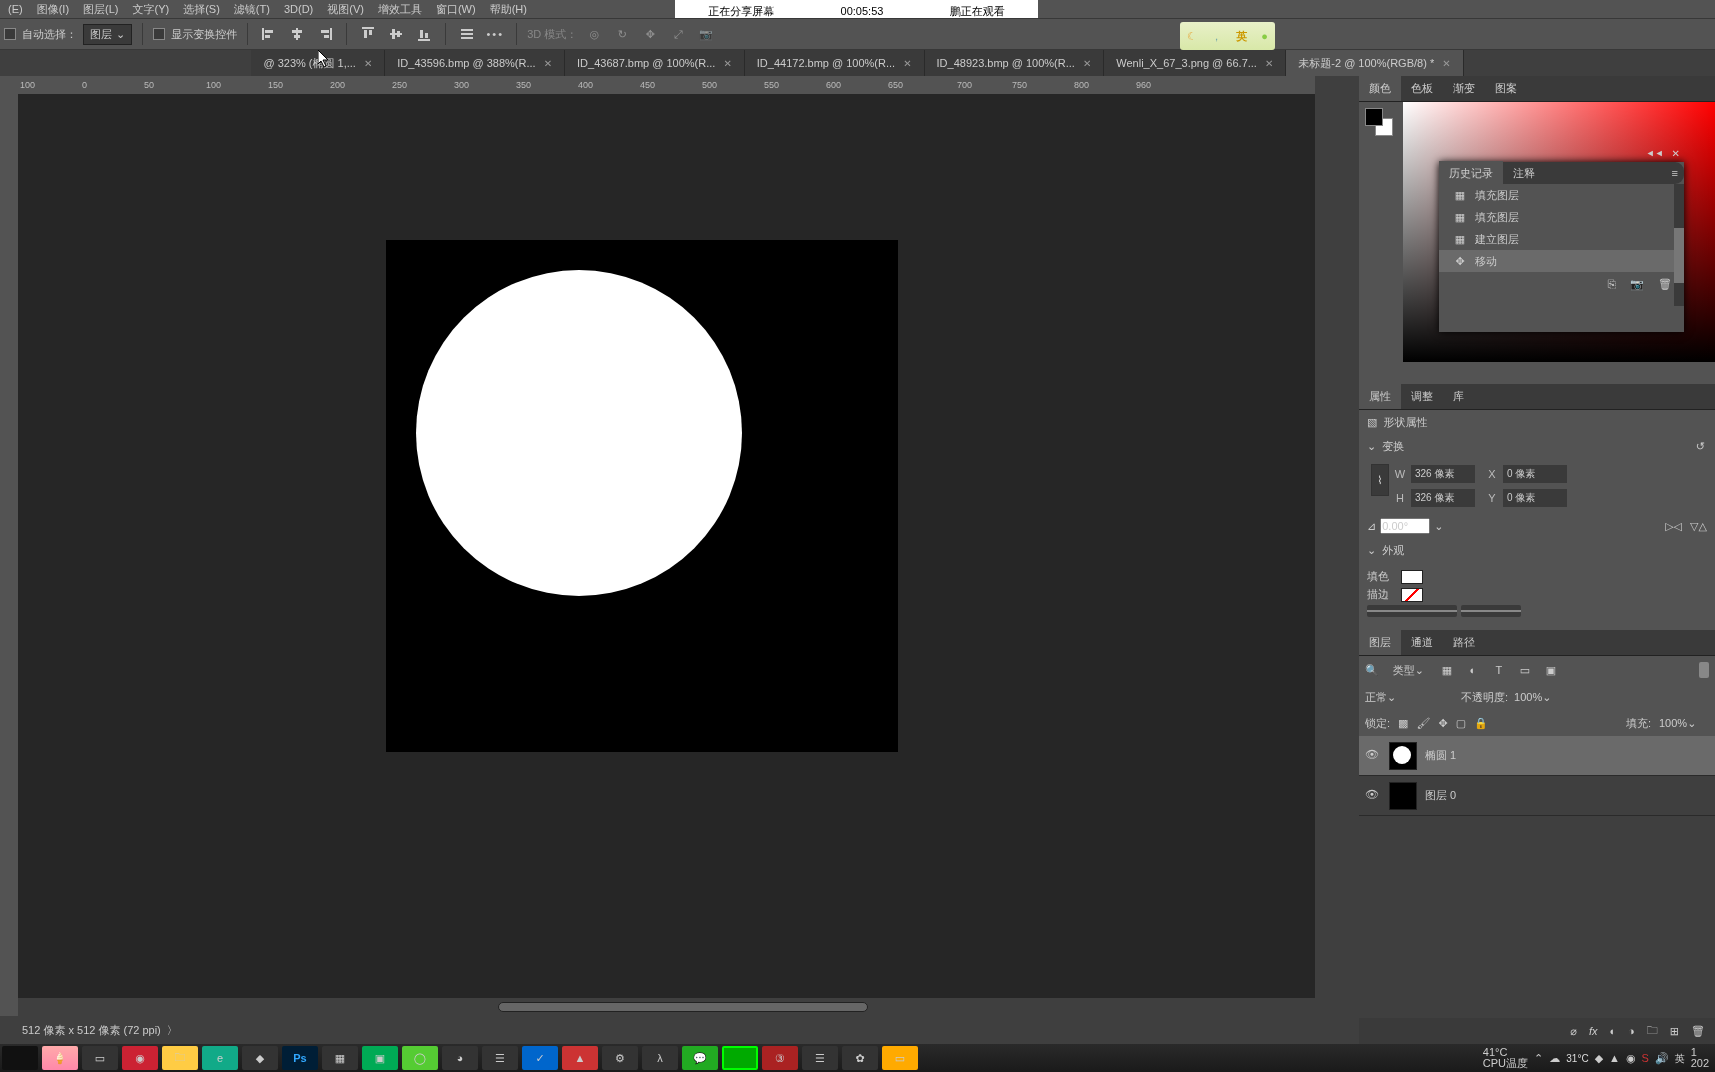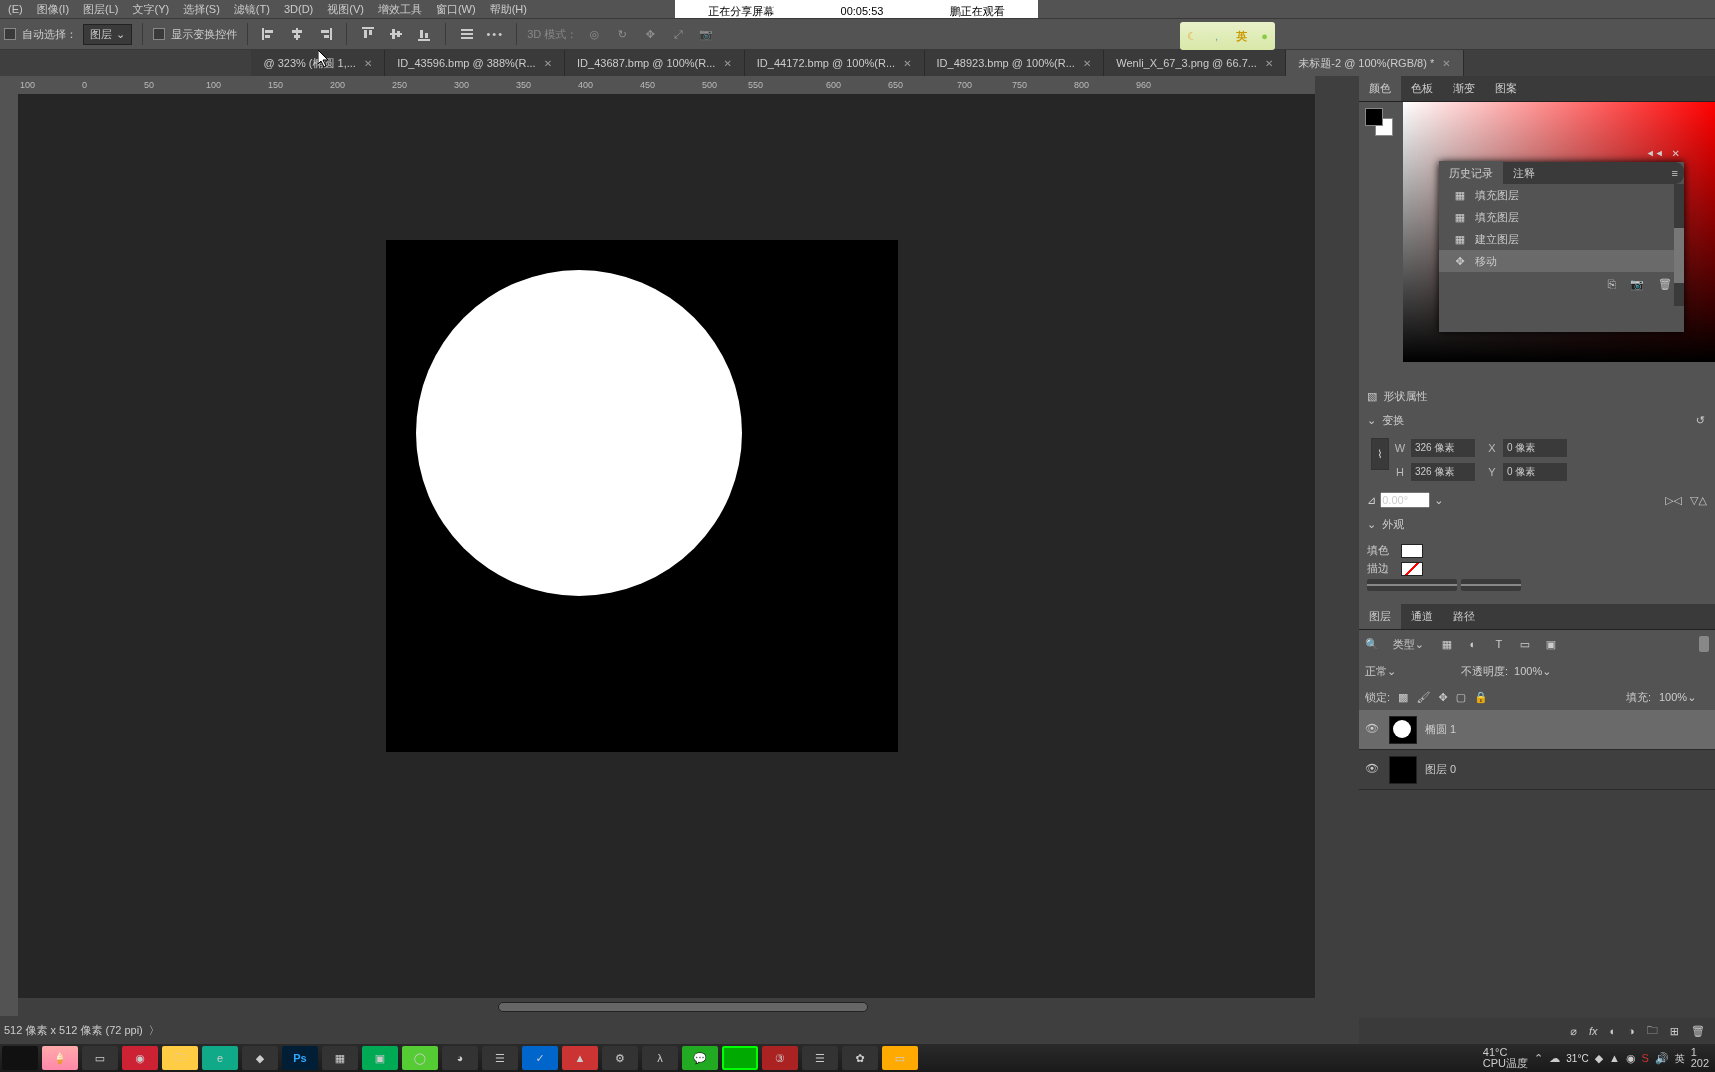--- a/index.html
+++ b/index.html
@@ -86,21 +86,21 @@
 #lock-row { height:26px; display:flex; align-items:center; padding:0 6px; gap:8px; font-size:10px;}
 #layer-list { flex:1; background:#3f3f3f; overflow:auto;}
 .layer { height:40px; display:flex; align-items:center; gap:8px; padding:0 6px; border-bottom:1px solid #2a2a2a;}
 .layer.sel { background:#6a6a6a; }
 .eye { width:16px; height:16px; }
 .thumb { width:28px; height:28px; background:#000; border:1px solid #222; position:relative;}
 .thumb.ellipse::after{ content:""; position:absolute; left:3px; top:3px; width:18px; height:18px; border-radius:50%; background:#fff;}
 #layer-foot { height:26px; display:flex; justify-content:flex-end; align-items:center; gap:12px; padding-right:10px; background:#3a3a3a;}
 
 
-#status { position:absolute; left:0; right:400px; bottom:0; height:28px; background:#3f3f3f; display:flex; align-items:center; padding-left:4px; gap:6px; font-size:10px;} 
+#status { position:absolute; left:0; right:400px; bottom:0; height:28px; background:#3f3f3f; display:flex; align-items:center; padding-left:22px; gap:6px; font-size:10px;} 
 
 #taskbar2 { position:absolute; left:0; right:0; bottom:0; height:28px; background:linear-gradient(#2a2a2a,#1a1a1a); display:flex; align-items:center; }
 #taskbar2 .tb { width:36px; height:24px; margin:0 2px; background:#333; border-radius:2px; display:flex; align-items:center; justify-content:center;}
 #sys { margin-left:auto; display:flex; align-items:center; gap:6px; padding-right:6px;}
 .tray-txt{ font-size:10px; color:#ddd; line-height:11px;}
 #status { bottom:28px; } 
 #panels { bottom:28px; }
 #work { bottom:56px; }
 
 .cursor { position:absolute; left:318px; top:50px; width:12px; height:18px; pointer-events:none;}
@@ -246,21 +246,21 @@
       <div class="tick" style="left: 144px;">50</div>
       <div class="tick" style="left: 206px;">100</div>
       <div class="tick" style="left: 268px;">150</div>
       <div class="tick" style="left: 330px;">200</div>
       <div class="tick" style="left: 392px;">250</div>
       <div class="tick" style="left: 454px;">300</div>
       <div class="tick" style="left: 516px;">350</div>
       <div class="tick" style="left: 578px;">400</div>
       <div class="tick" style="left: 640px;">450</div>
       <div class="tick" style="left: 702px;">500</div>
-      <div class="tick" style="left: 748px;">550</div>
+      <div class="tick" style="left: 764px;">550</div>
       <div class="tick" style="left: 826px;">600</div>
       <div class="tick" style="left: 888px;">650</div>
       <div class="tick" style="left: 950px; margin-left: 7px;">700</div>
       <div class="tick" style="left: 1012px;">750</div>
       <div class="tick" style="left: 1074px;">800</div>
       <div class="tick" style="left: 1136px;">960</div>
     </div>
   <div id="ruler-v"></div>
   <div id="canvas-vp">
     <div id="canvas">
@@ -329,20 +329,25 @@
             <div class="th"></div>
           </div>
         <div class="hfoot">
           <span>⎘</span>
           <span>📷</span>
           <span>🗑</span>
         </div>
       </div>
     </div>
 
+    <div class="pheader">
+      <div class="ptab active">属性</div>
+      <div class="ptab">调整</div>
+      <div class="ptab">库</div>
+    </div>
     <div id="prop-panel" style="padding-bottom:6px;">
       <div class="sec-h">
         <span>▧</span>
         <span>形状属性</span>
       </div>
       <div class="sec-h">
         <span>⌄</span>
         <span>变换</span>
         <span style="margin-left:auto;padding-right:10px;">↺</span>
       </div>

